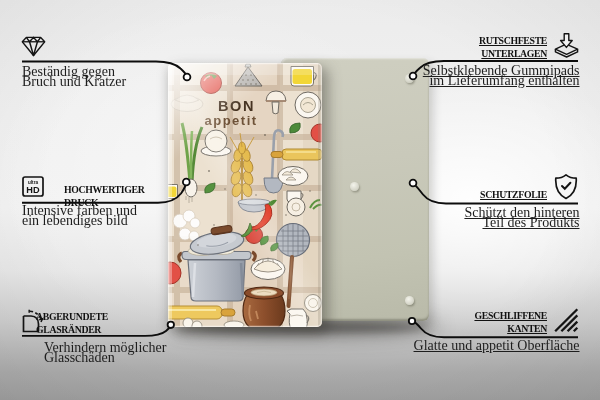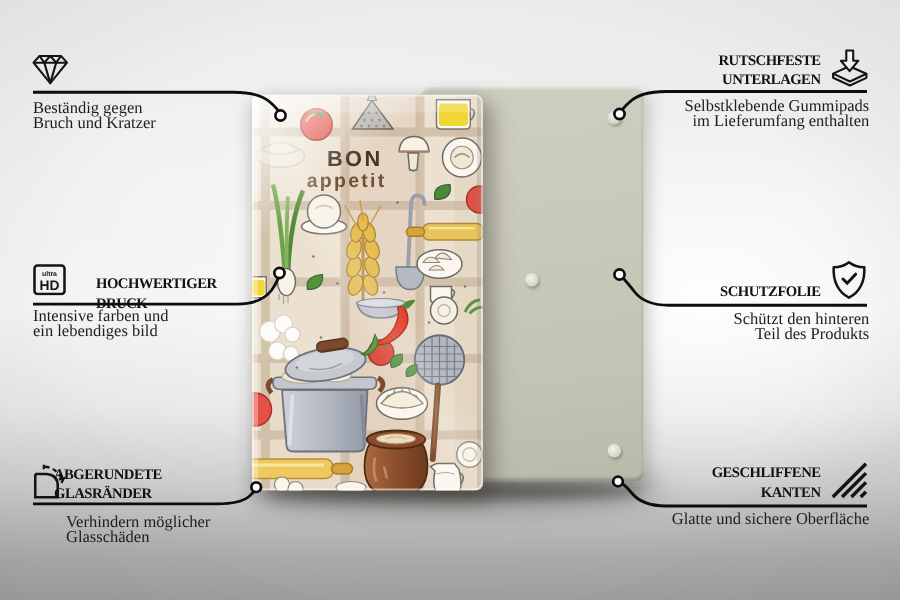--- a/index.html
+++ b/index.html
@@ -6,22 +6,22 @@
   #stage{position:relative;width:600px;height:400px;overflow:hidden;
     font-family:"Liberation Serif", serif;
     background:
       radial-gradient(ellipse 270px 190px at 470px 200px, rgba(255,255,255,.9), rgba(255,255,255,0) 70%),
       radial-gradient(ellipse 300px 220px at 210px 170px, rgba(255,255,255,.45), rgba(255,255,255,0) 75%),
       linear-gradient(180deg, #ececec 0%, #f0f0f0 28%, #f2f2f2 52%, #e6e6e6 68%, #cecece 80%, #ababab 93%, #9f9f9f 100%);
   }
   .vig{position:absolute;inset:0;background:radial-gradient(ellipse 420px 300px at 300px 190px, rgba(0,0,0,0) 60%, rgba(0,0,0,.05) 100%);}
   .t{position:absolute;color:#161616;}
   .title{font-weight:bold;font-size:9.8px;line-height:13px;letter-spacing:-.35px;color:#111;}
-  .sub{font-size:11px;line-height:10px;color:#1d1d1d;}
-  .r{text-align:right;}
+  .sub{font-size:14px;line-height:10px;color:#1d1d1d;}
+  .r{text-align:right;text-decoration:underline;}
   svg{display:block;}
 </style>
 </head>
 <body>
 <div id="stage">
 
   <div class="vig"></div>
 
   <div style="position:absolute;left:172px;top:316px;width:268px;height:22px;background:rgba(45,43,38,.42);border-radius:50%;filter:blur(9px);"></div>
   <div style="position:absolute;left:176px;top:322px;width:252px;height:11px;background:rgba(35,33,30,.45);border-radius:50%;filter:blur(4px);"></div>
@@ -403,14 +403,14 @@
   <div class="t title r" style="right:53px;top:33.5px;">RUTSCHFESTE<br>UNTERLAGEN</div>
 
   <div class="t sub r" style="right:20.5px;top:65.8px;">Selbstklebende Gummipads<br>im Lieferumfang enthalten</div>
 
   <div class="t title r" style="right:53px;top:187.9px;">SCHUTZFOLIE</div>
 
   <div class="t sub r" style="right:20.5px;top:207.8px;">Schützt den hinteren<br>Teil des Produkts</div>
 
   <div class="t title r" style="right:53px;top:308.5px;">GESCHLIFFENE<br>KANTEN</div>
 
-  <div class="t sub r" style="right:20.5px;top:341.3px;">Glatte und sichere Oberfläche</div>
+  <div class="t sub r" style="right:20.5px;top:341.3px;">Glatte und appetit Oberfläche</div>
 </div>
 
 </body></html>

